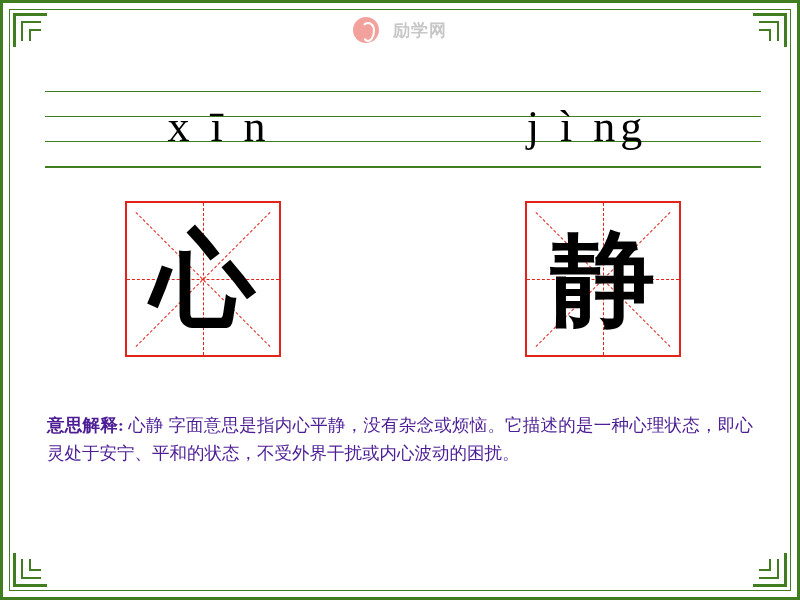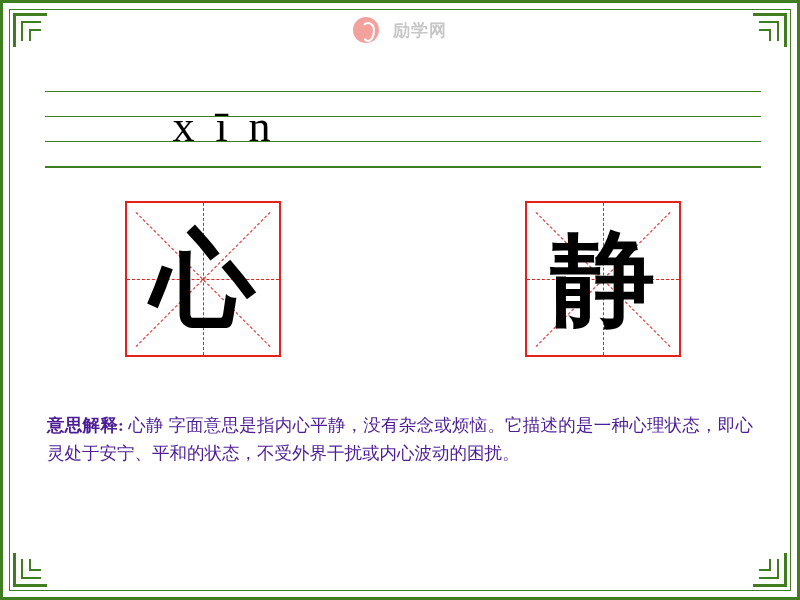--- a/index.html
+++ b/index.html
@@ -260,20 +260,21 @@
     <span class="logo-text">励学网</span>
   </div>
 
   <div class="pinyin-staff">
     <div class="line l0"></div>
     <div class="line l1"></div>
     <div class="line l2"></div>
     <div class="line l3"></div>
     <div class="pinyin-row">
       <div class="pinyin-cell">x ī n</div>
+      <div class="pinyin-cell">j ì ng</div>
     </div>
   </div>
 
   <div class="char-row">
     <div class="char-cell">
       <div class="tian-grid">
         <div class="dash diag1"></div>
         <div class="dash diag2"></div>
         <div class="dash horiz"></div>
         <div class="dash vert"></div>

